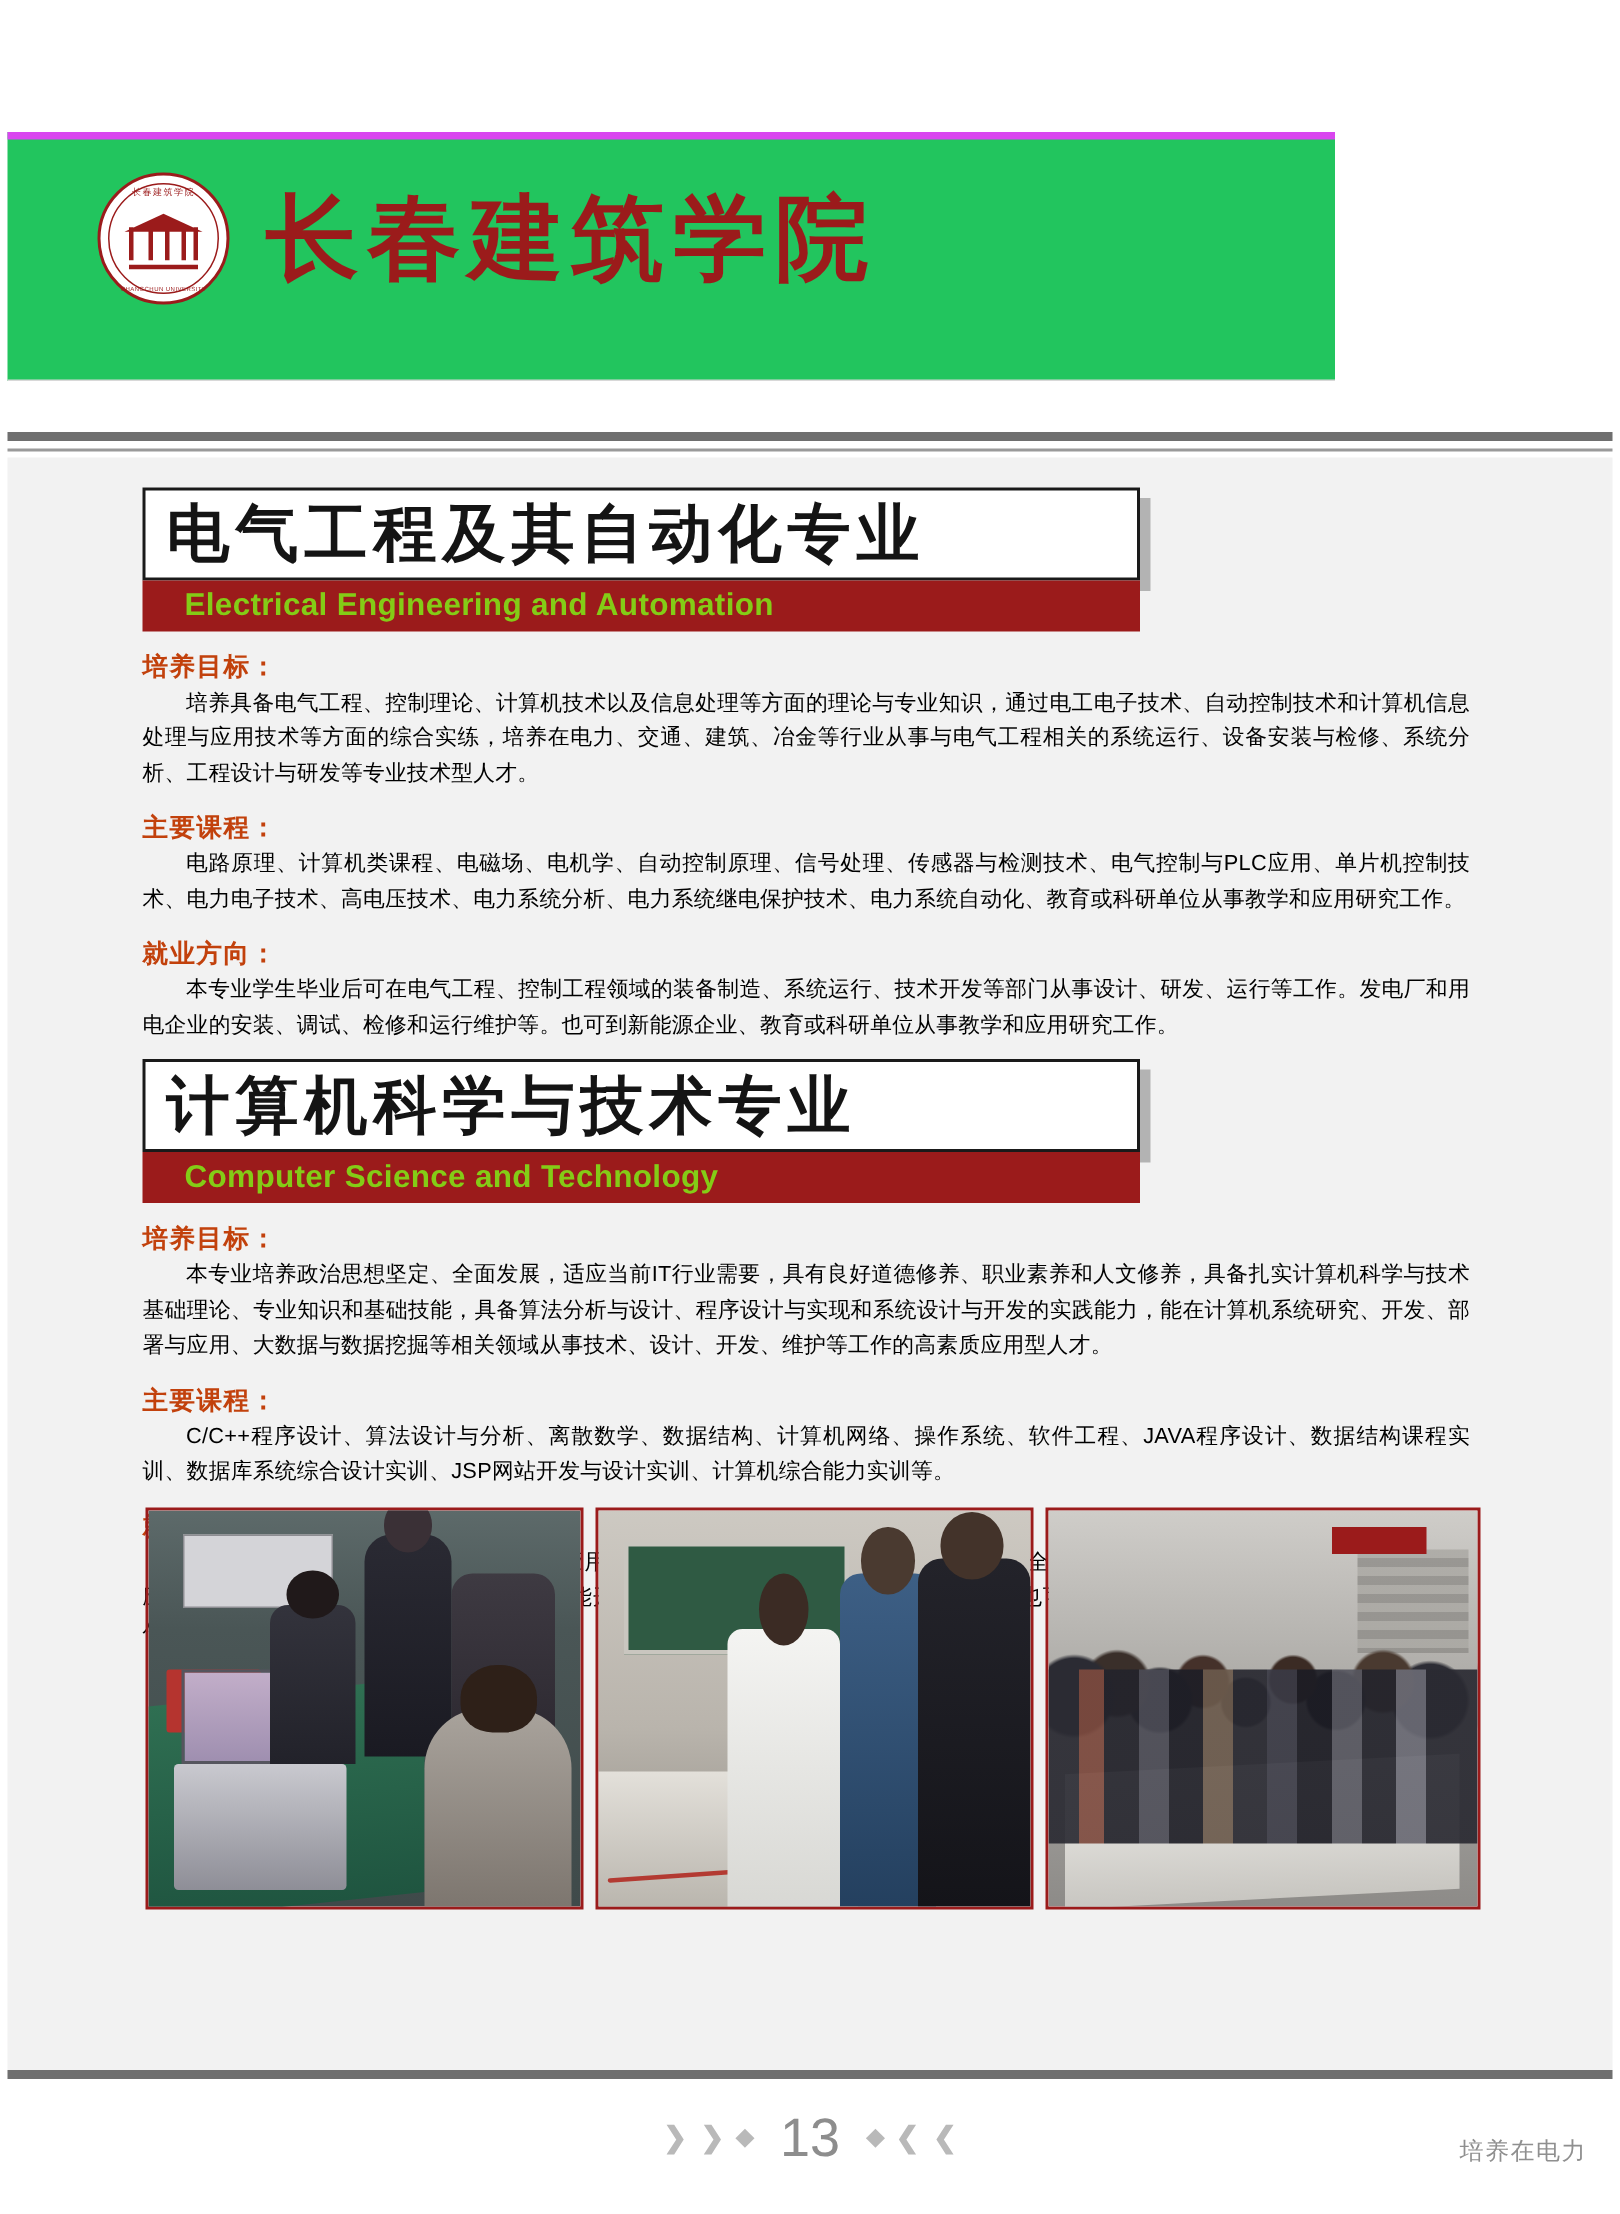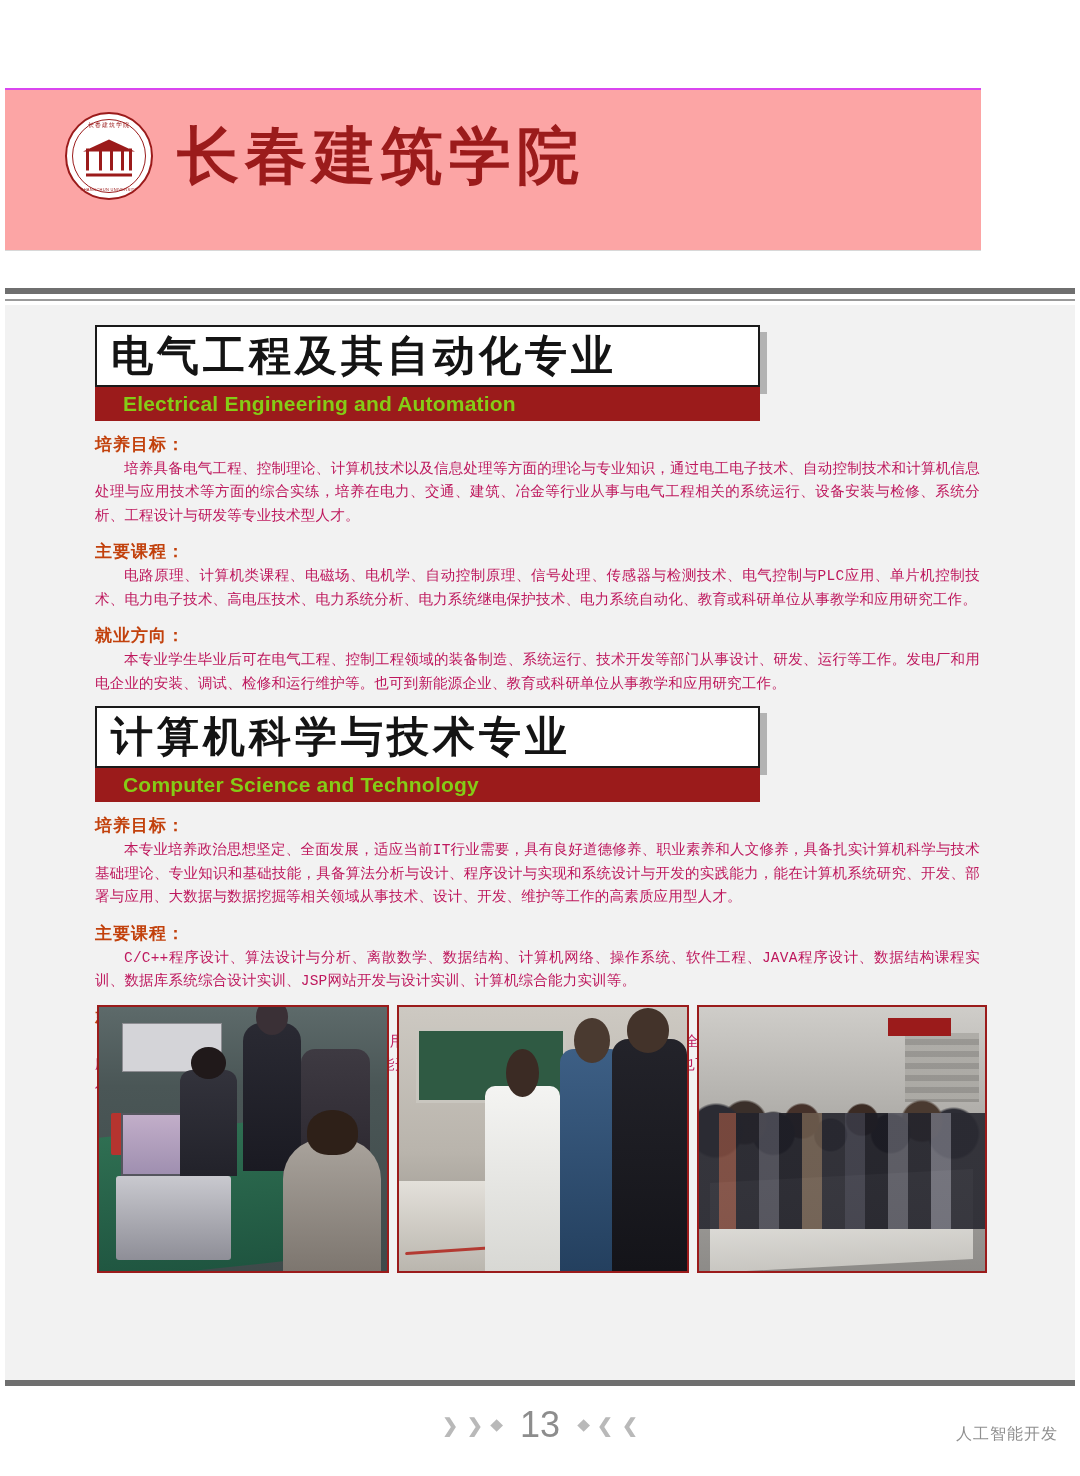--- a/index.html
+++ b/index.html
@@ -26,24 +26,24 @@
     position: absolute;
     left: 0; top: 0;
     width: 1080px;
     height: 88px;
     background: #ffffff;
   }
   
   .header {
     position: absolute;
     left: 5px; top: 88px;
-    width: 976px;
+    width: 885px;
     height: 160px;
-    background: #fca5a5;
-    border-top: 2px solid #d946ef;
+    background: #22c55e;
+    border-top: 5px solid #d946ef;
     border-bottom: 1px solid #d8d8d8;
   }
   .logo-wrap {
     position: absolute;
     left: 60px; top: 22px;
     display: flex;
     align-items: center;
   }
   .seal {
     width: 88px; height: 88px;
@@ -204,24 +204,24 @@
   }
   .sec-head {
     font-family: "DejaVu Sans", sans-serif;
     font-size: 17px;
     font-weight: bold;
     color: #c2410c;
     letter-spacing: 1px;
     margin-bottom: 2px;
   }
   .sec-body {
-    font-family: Liberation Mono, monospace;
+    font-family: Liberation Sans, sans-serif;
     font-size: 14.5px;
     line-height: 1.62;
-    color: #be185d;
+    color: #000000;
     text-align: justify;
     text-indent: 29px;
     letter-spacing: 0.2px;
   }
   
   .photos {
     position: absolute;
     left: 92px;
     top: 700px;
     width: 890px;
@@ -588,15 +588,15 @@
   <div class="pagenum-wrap">
     <span class="chev">❯</span>
     <span class="chev">❯</span>
     <span class="diamond"></span>
     <span class="pagenum">13</span>
     <span class="diamond"></span>
     <span class="chev">❮</span>
     <span class="chev">❮</span>
   </div>
 
-  <div class="watermark">人工智能开发</div>
+  <div class="watermark">培养在电力</div>
 
 </div>
 
 </body></html>

